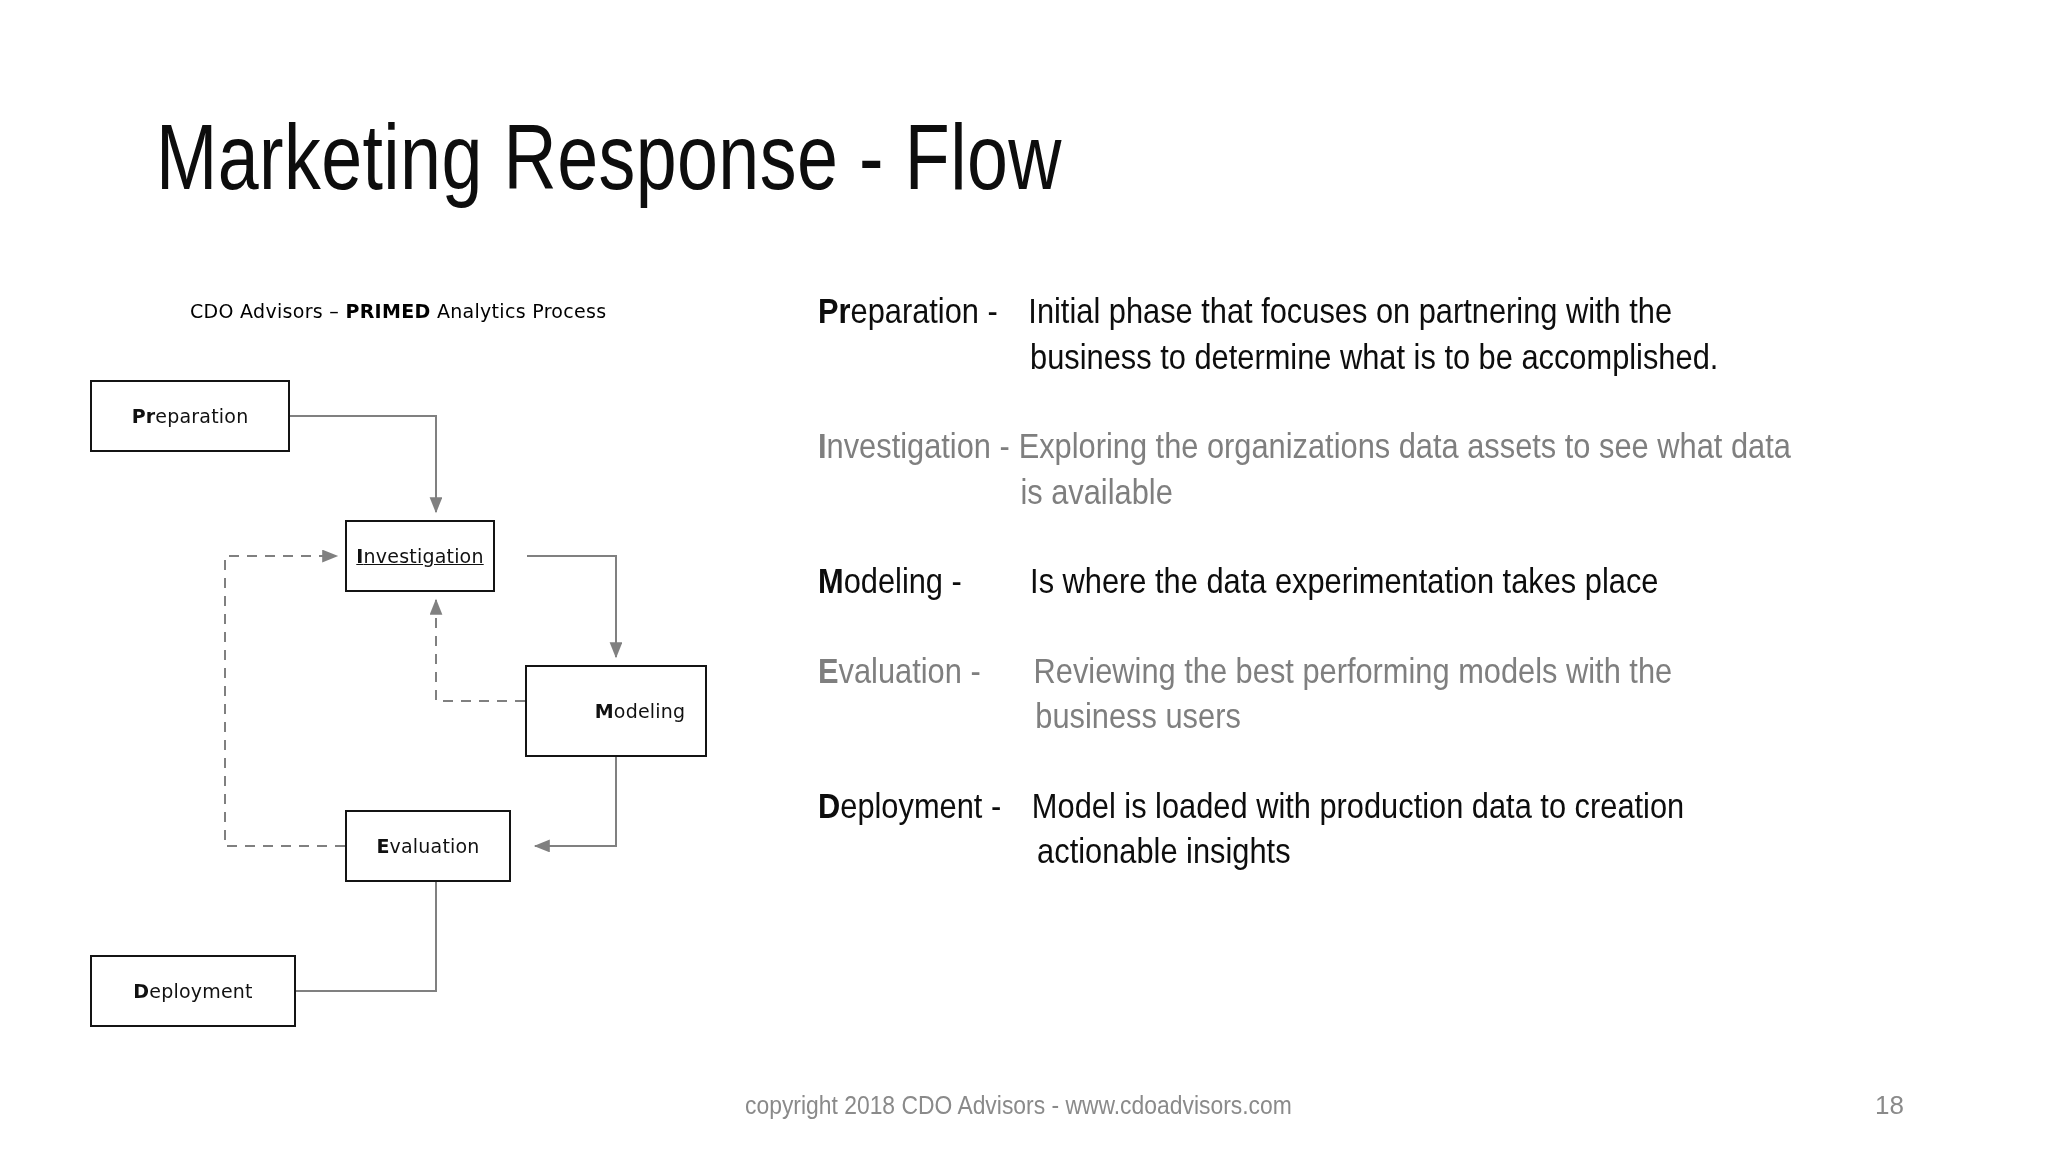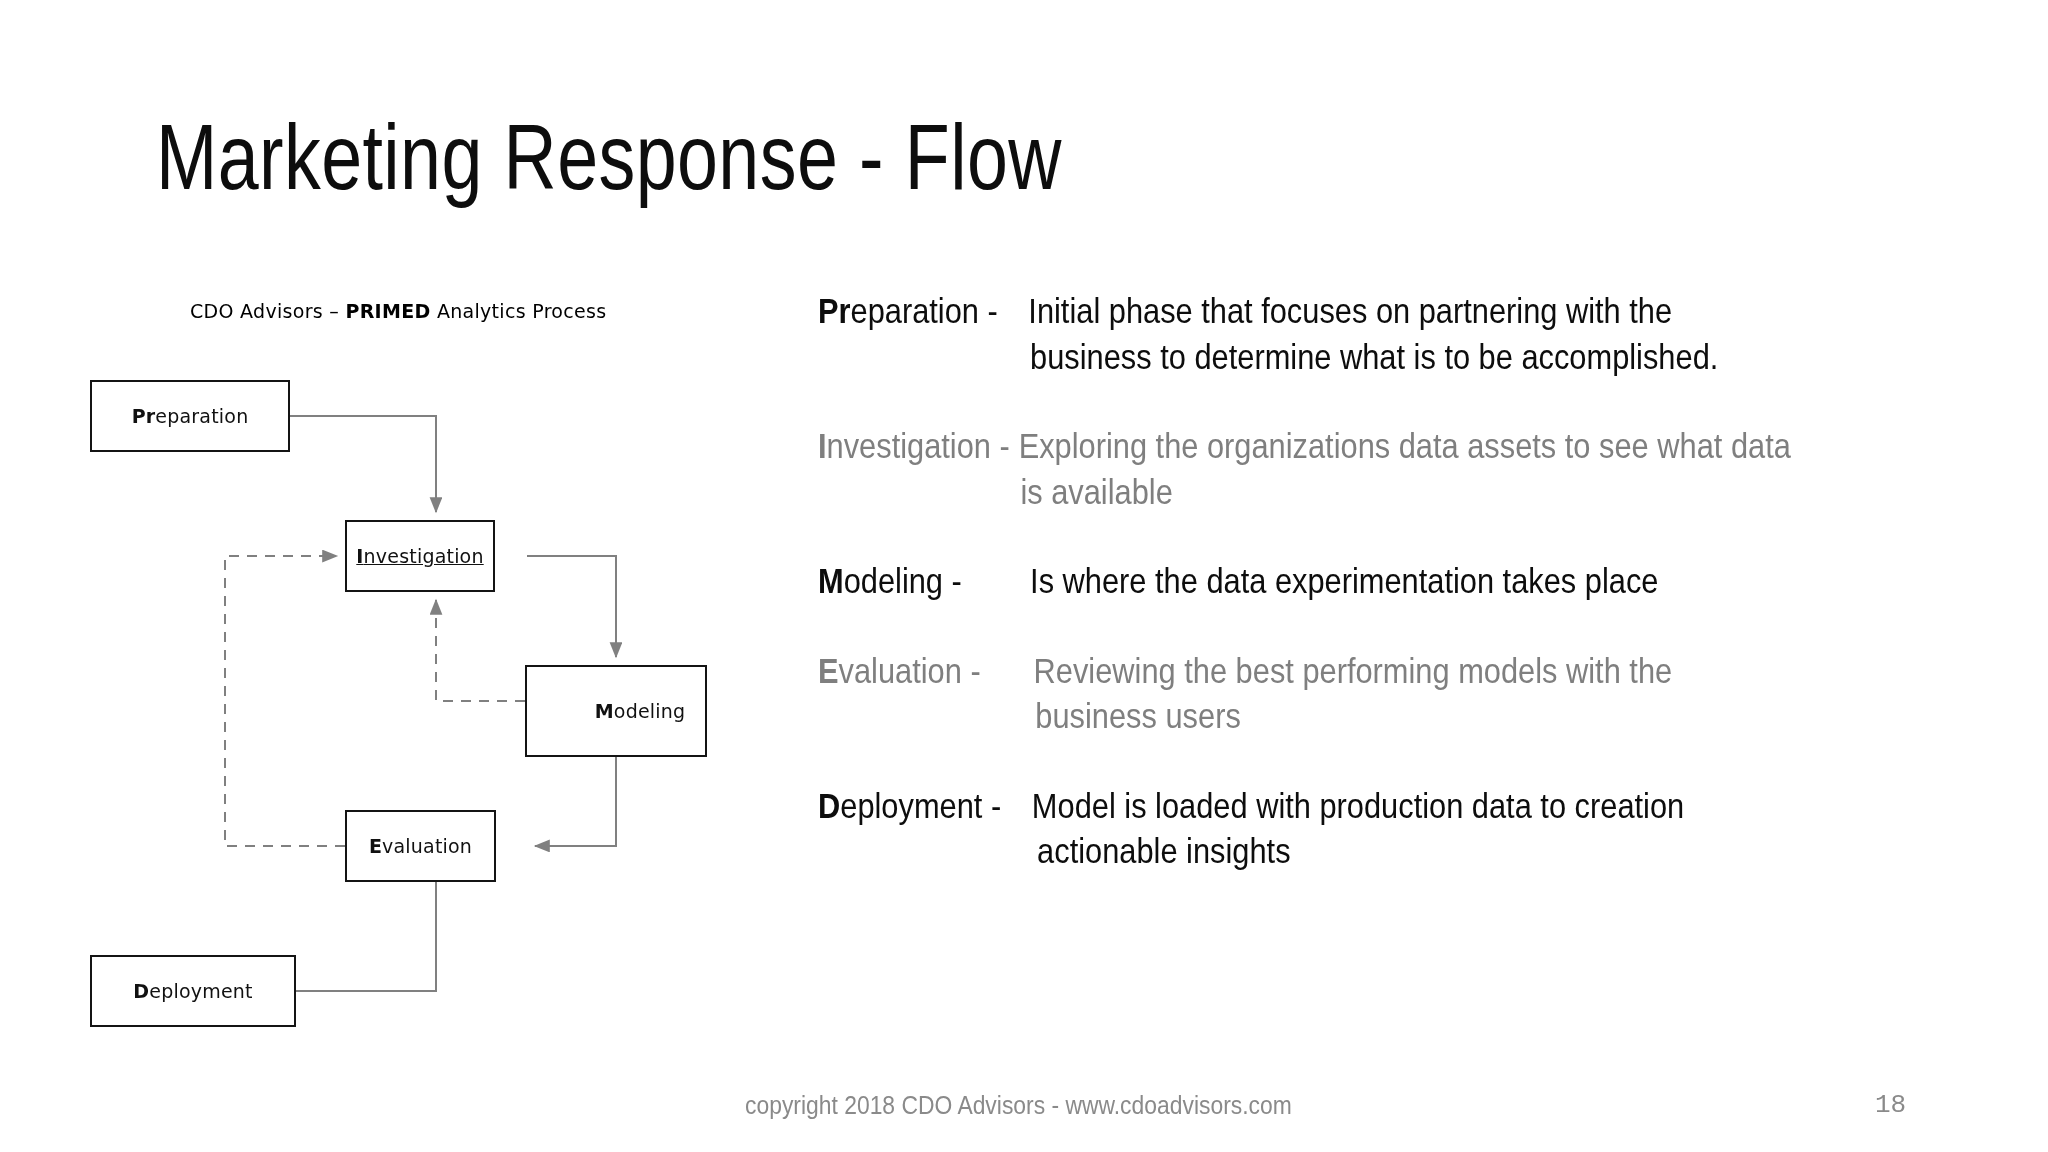--- a/index.html
+++ b/index.html
@@ -61,21 +61,21 @@
     font-family:"DejaVu Sans", sans-serif;
     font-size:19px;
     color:#111111;
     letter-spacing:0.2px;
     z-index:3;
   }
   .node b{font-weight:bold;}
   #node-preparation{left:30px;  top:100px; width:200px; height:72px;}
   #node-investigation{left:285px;top:240px; width:150px; height:72px;text-decoration:underline;}
   #node-modeling{left:465px;  top:385px; width:182px; height:92px;padding-left:48px;}
-  #node-evaluation{left:285px;top:530px; width:151px; height:72px;}
+  #node-evaluation{left:285px;top:530px; width:166px; height:72px;}
   #node-deployment{left:30px;  top:675px; width:206px; height:72px;}
 
   
   .desc-list{
     position:absolute;
     left:818px; top:288px;
     width:1180px;
   }
   .desc-row{
     display:flex;
@@ -119,21 +119,21 @@
     font-family:"Liberation Sans", sans-serif;
     font-size:26px;
     color:#8a8a8a;
     transform:scaleX(0.88);
     transform-origin:left top;
     white-space:nowrap;
   }
   .footer-pagenum{
     position:absolute;
     left:1875px; top:1090px;
-    font-family:Liberation Mono, monospace;
+    font-family:Liberation Sans, sans-serif;
     font-size:26px;
     color:#8a8a8a;
   }
 </style>
 </head>
 <body>
 
 <div class="slide">
 
   <div class="slide-title">Marketing Response - Flow</div>

